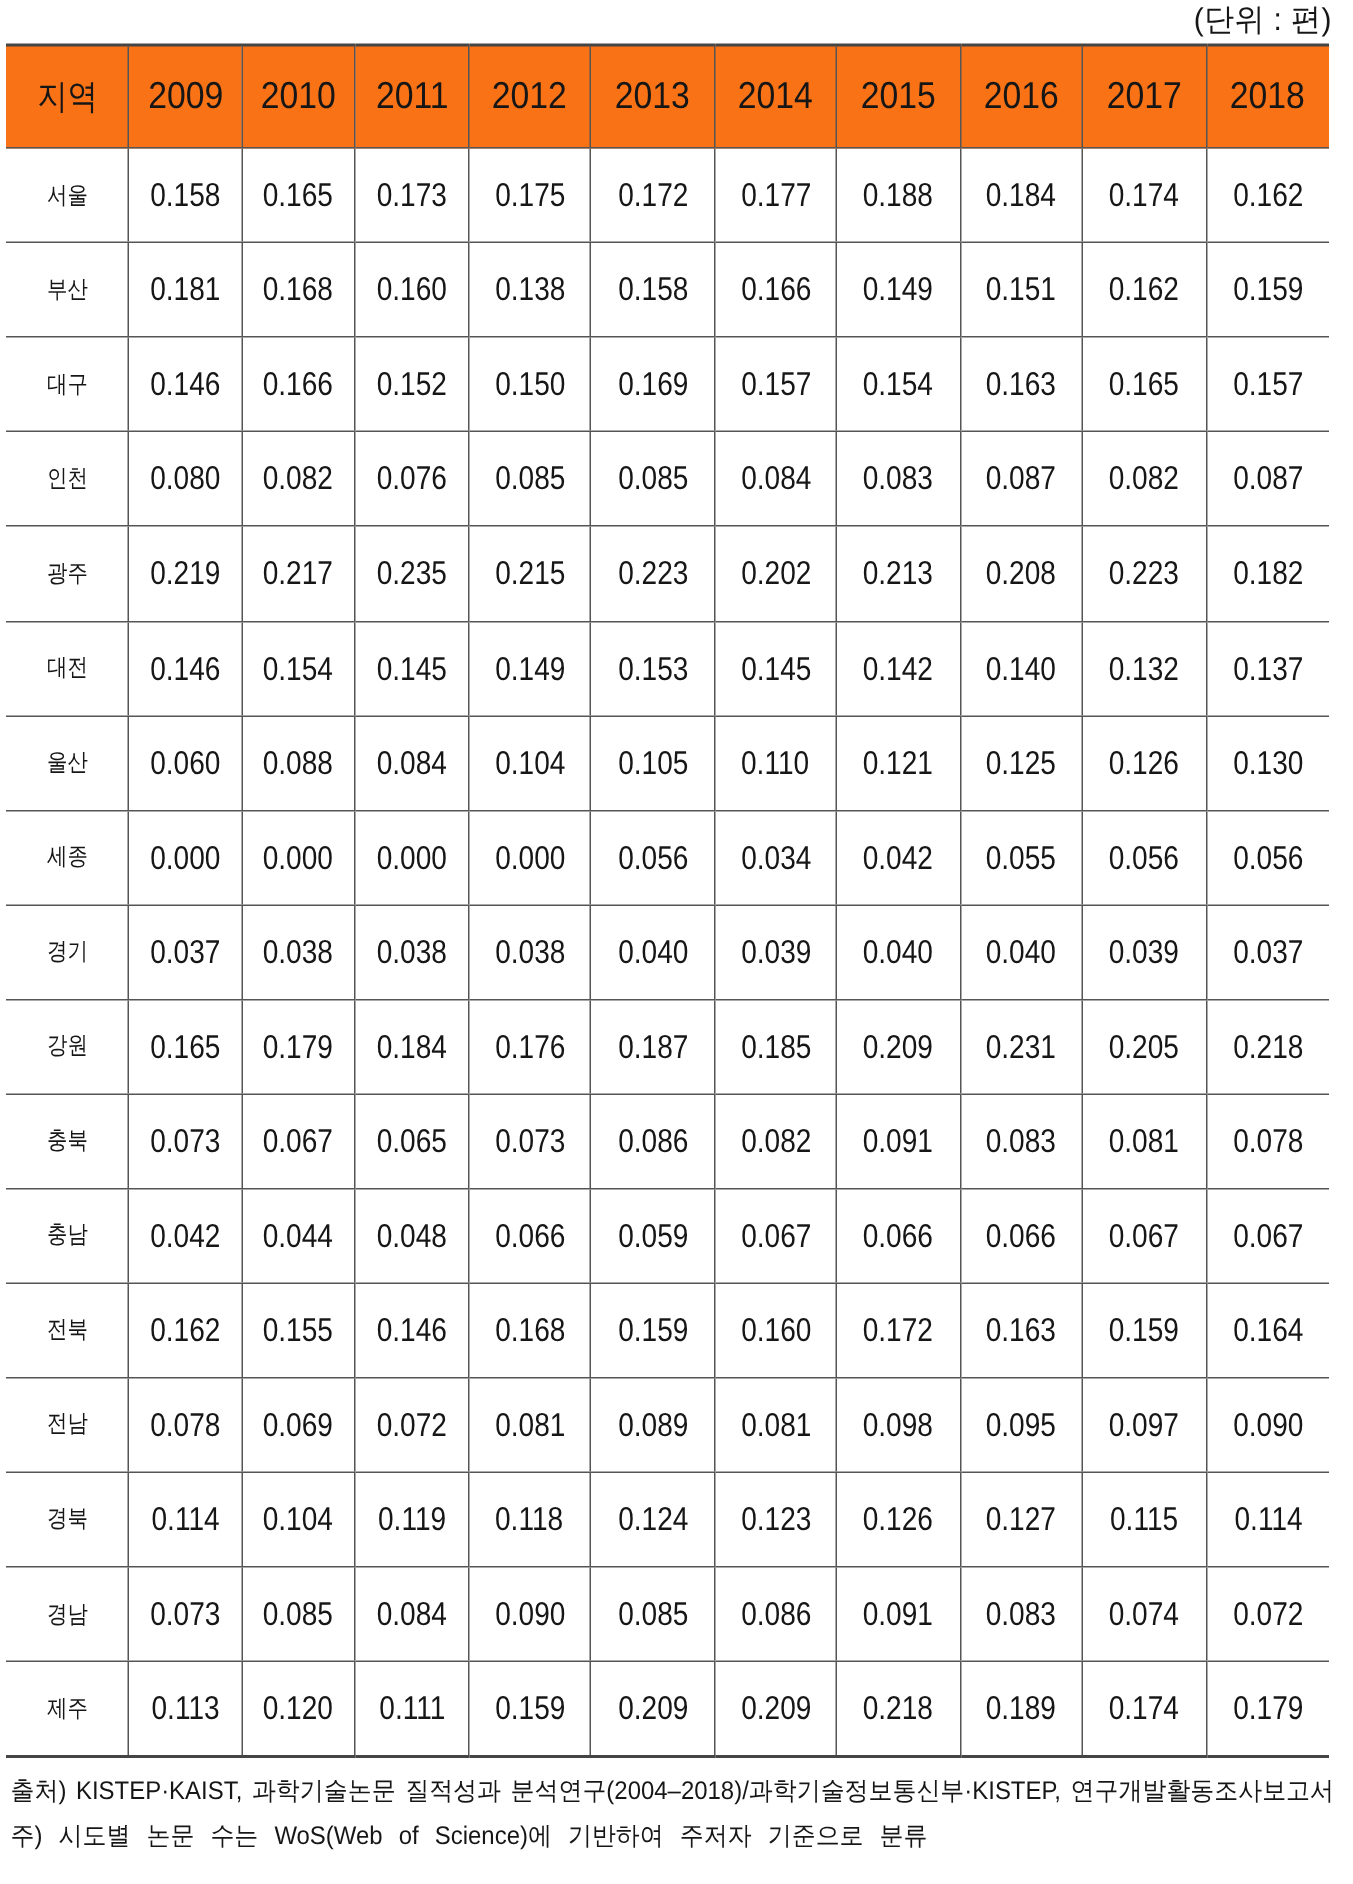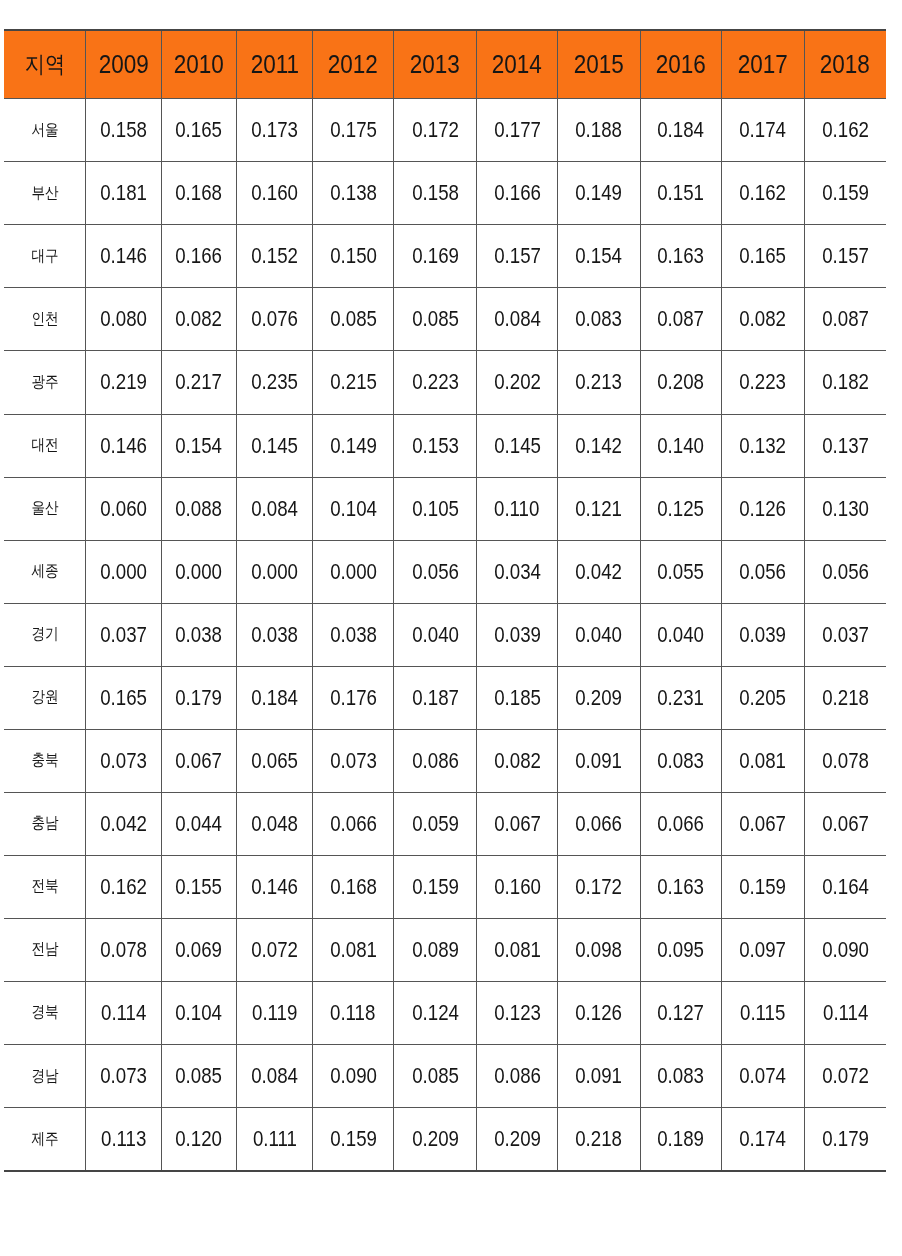--- a/index.html
+++ b/index.html
@@ -53,20 +53,21 @@
   .footnotes > div{white-space:nowrap;}
   .footnotes > div > span{display:inline-block;transform:scaleX(0.939);transform-origin:0 50%;}
   .fn1{word-spacing:2.1px;}
   .fn2{word-spacing:6.7px;}
 </style>
 </head>
 <body>
 
 <div class="page">
 
+  <div class="unit-note"><span>(단위 : 편)</span></div>
 
   <table class="stat">
     <colgroup id="cg">
         <col style="width: 81.9px;">
         <col style="width: 75.2px;">
         <col style="width: 75.8px;">
         <col style="width: 75.4px;">
         <col style="width: 81.7px;">
         <col style="width: 82.3px;">
         <col style="width: 81.7px;">
@@ -309,15 +310,17 @@
           <td><span>0.209</span></td>
           <td><span>0.218</span></td>
           <td><span>0.189</span></td>
           <td><span>0.174</span></td>
           <td><span>0.179</span></td>
         </tr>
       </tbody>
   </table>
 
   <div class="footnotes">
+    <div class="fn1"><span>출처) KISTEP·KAIST, 과학기술논문 질적성과 분석연구(2004–2018)/과학기술정보통신부·KISTEP, 연구개발활동조사보고서</span></div>
+    <div class="fn2"><span>주) 시도별 논문 수는 WoS(Web of Science)에 기반하여 주저자 기준으로 분류</span></div>
   </div>
 
 </div>
 
 </body></html>

